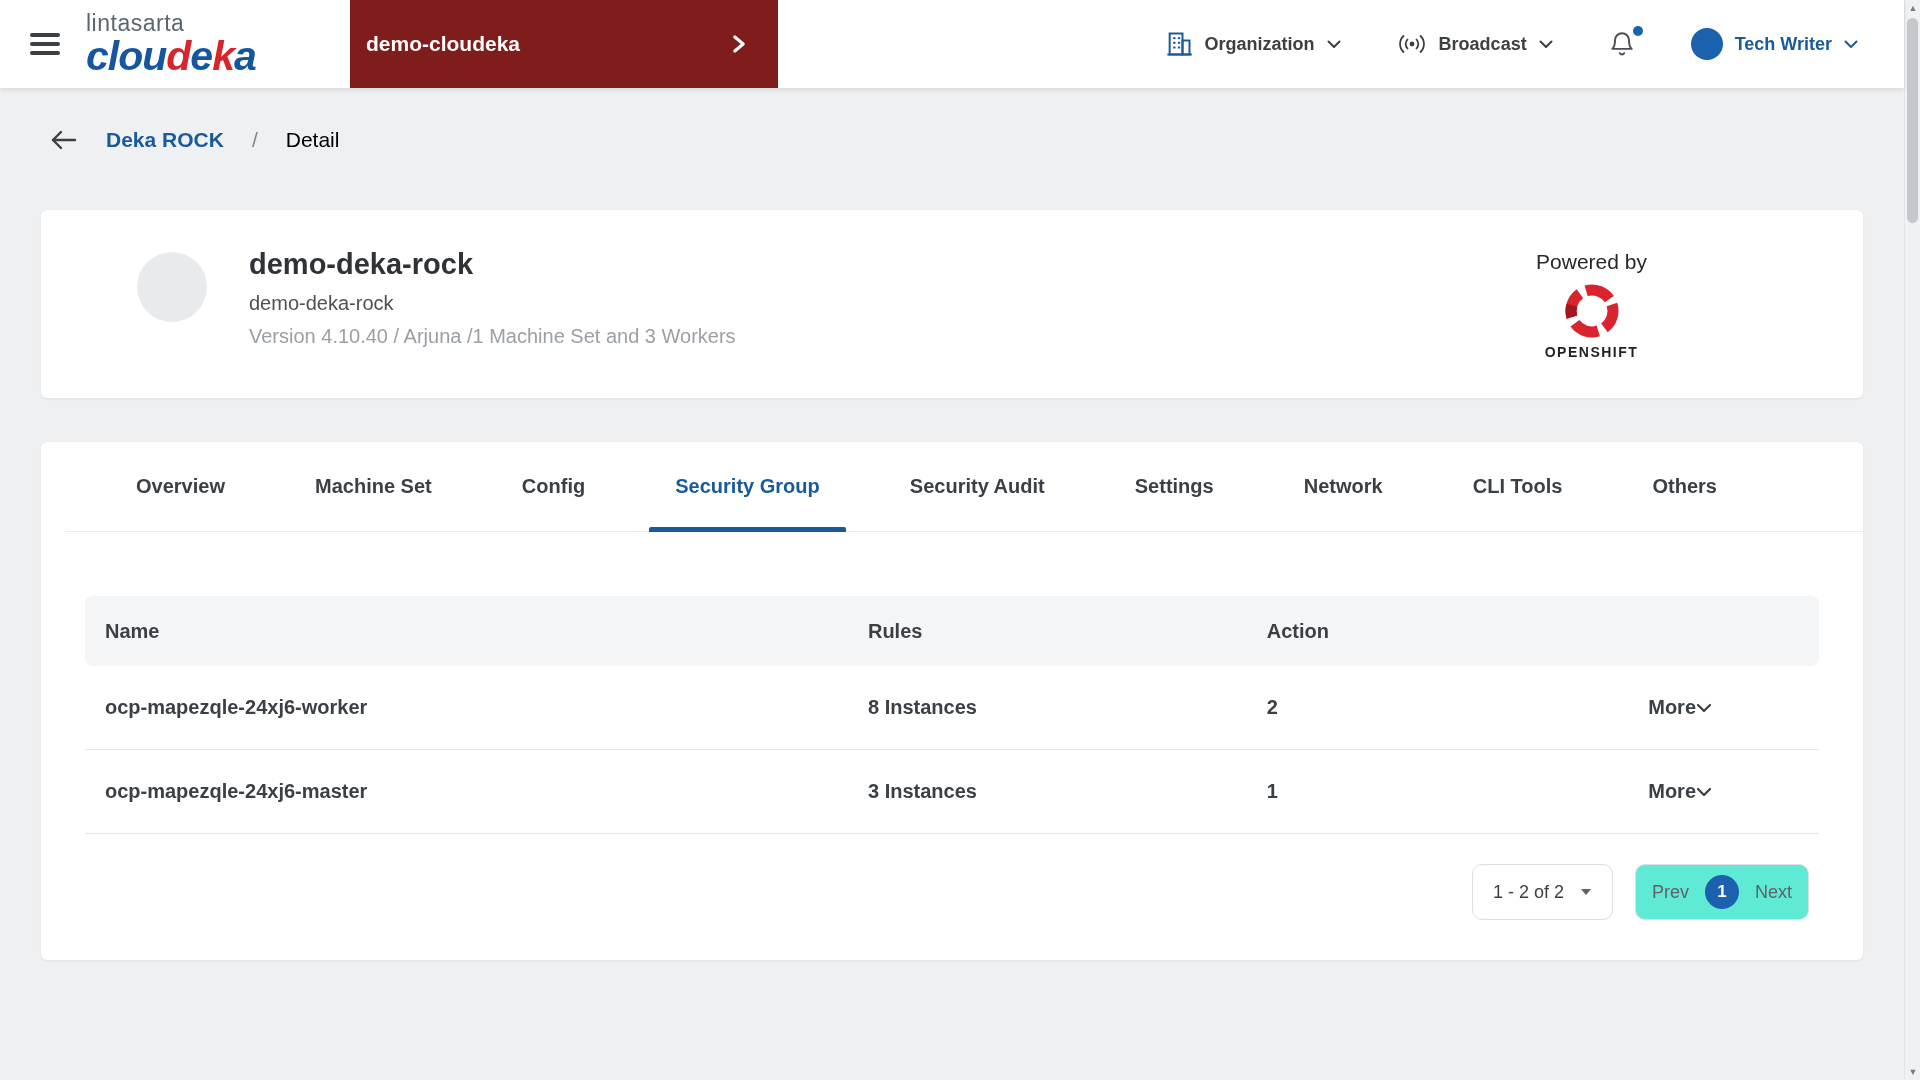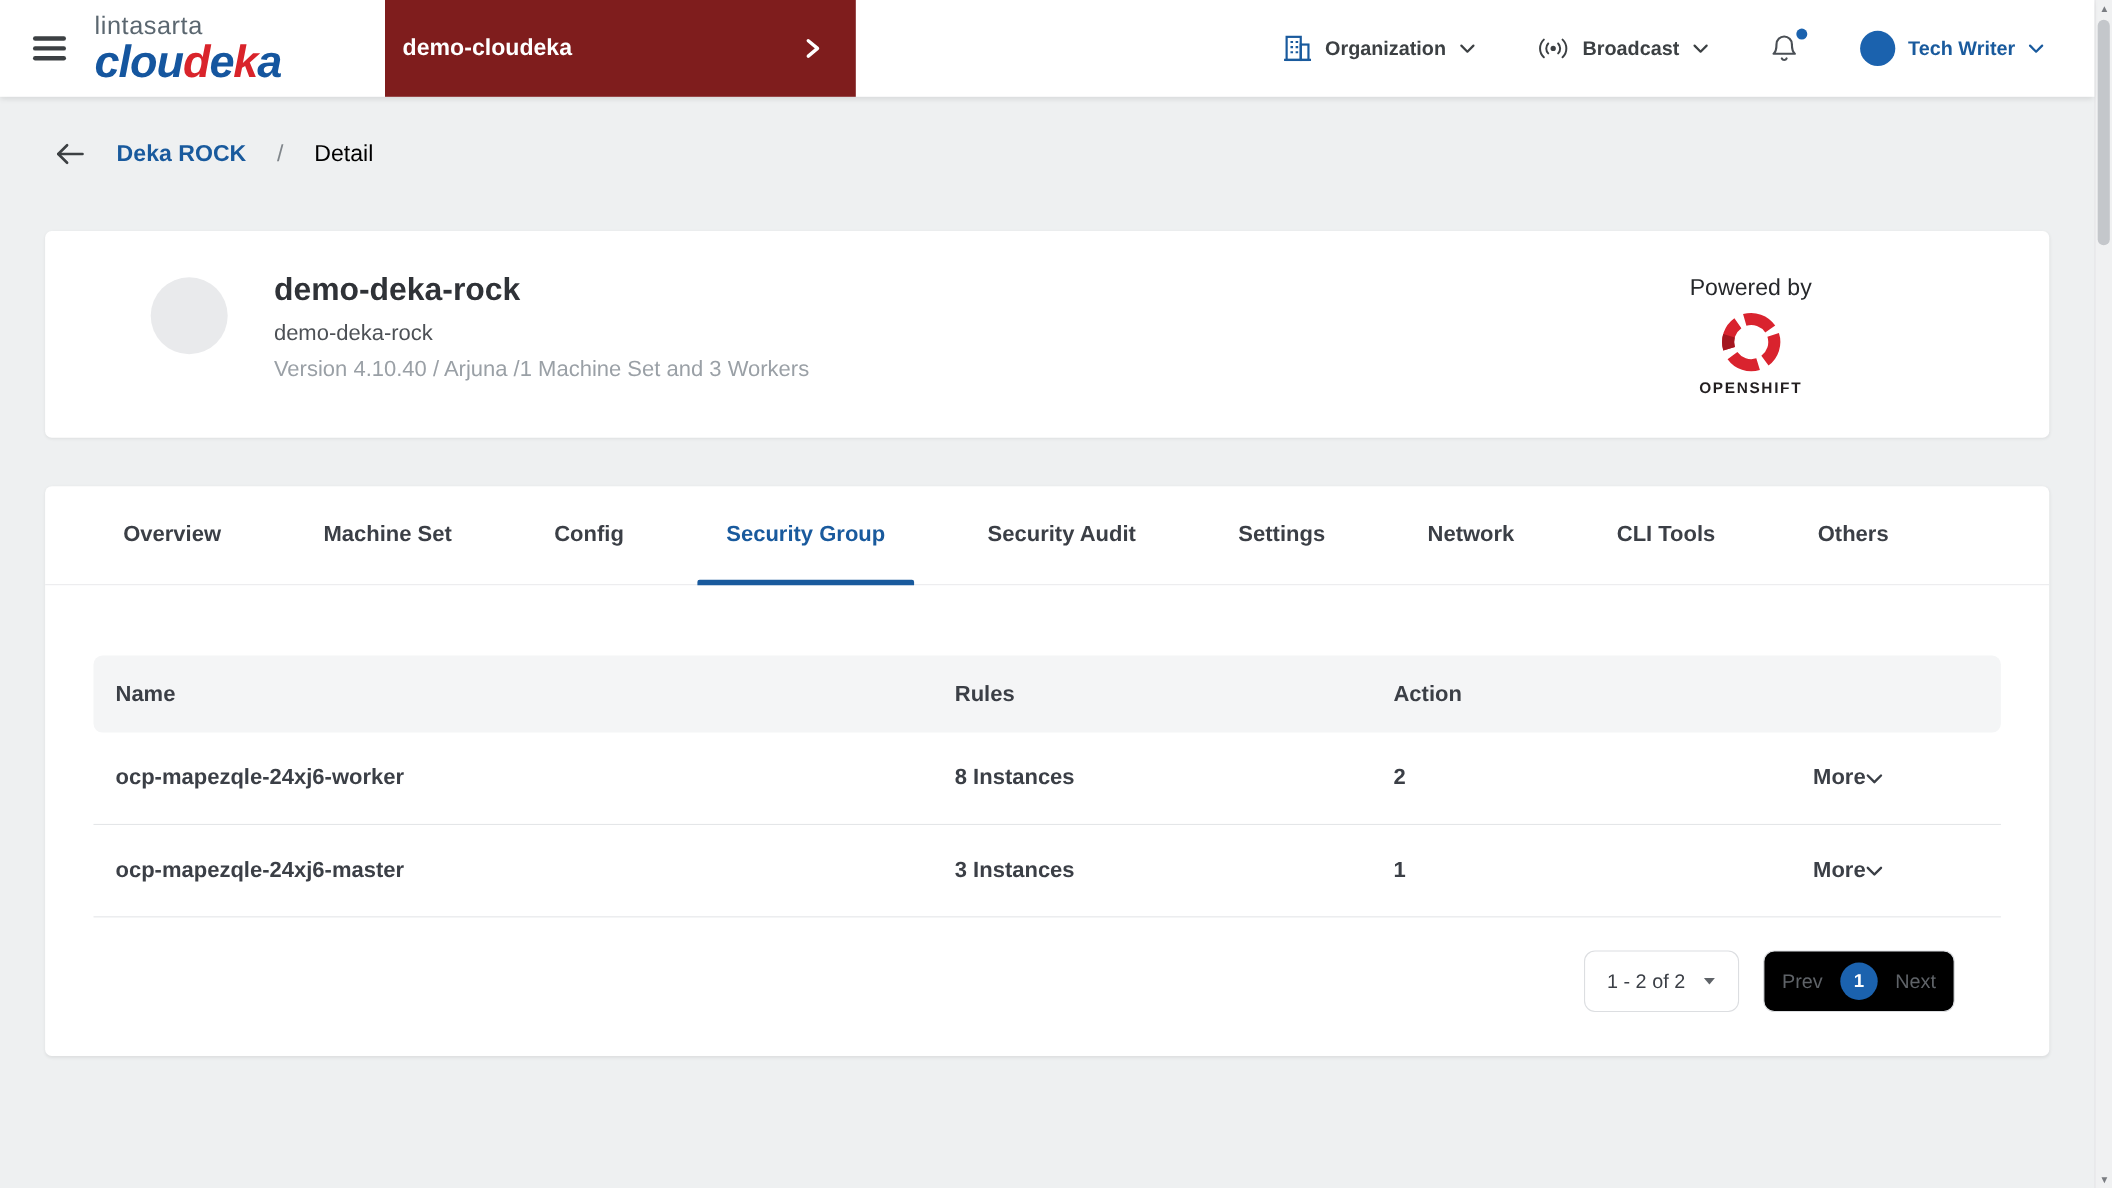--- a/index.html
+++ b/index.html
@@ -71,20 +71,21 @@
   .powered .powered-label { font-size:21px; color:#26282b; }
   .powered .os-logo { margin-top:6px; }
   .powered .os-wordmark { font-size:14px; font-weight:bold; letter-spacing:1.5px; color:#231f20; margin-top:2px; }
 
   
   .tabs-card { top:442px; height:518px; }
   .tabs {
     display:flex; height:90px; align-items:stretch;
     justify-content:space-between; padding:0 120px 0 45px;
     border-bottom:1px solid #ececee;
+    margin-left:24px;
   }
   .tab {
     display:flex; align-items:center; padding:0 26px;
     font-size:20px; font-weight:bold; color:#3b3f46;
     position:relative; cursor:pointer; white-space:nowrap;
   }
   .tab.active { color:#195a9d; }
   .tab.active::after {
     content:""; position:absolute; left:0; right:0; bottom:-1px;
     height:5px; background:#195a9d; border-radius:2px 2px 0 0;
@@ -100,28 +101,28 @@
   .thead {
     background:#f4f5f6; border-radius:8px; height:70px;
     font-size:20px; font-weight:bold; color:#3b3f46;
   }
   .cell { padding-left:20px; }
   .trow { height:84px; border-bottom:1px solid #e4e6e8; font-size:20px; }
   .trow .name, .trow .applied, .trow .rules { font-weight:bold; color:#3b3f46; }
   .more-btn { display:inline-flex; align-items:center; font-weight:bold; color:#3b3f46; cursor:pointer; }
 
   
-  .pagination { display:flex; justify-content:flex-end; align-items:center; gap:22px; margin:30px 86px 0 0; }
+  .pagination { display:flex; justify-content:flex-end; align-items:center; gap:22px; margin:30px 54px 0 0; }
   .range-box {
     height:56px; border:1px solid #dcdee1; border-radius:10px; background:#fff;
     display:flex; align-items:center; gap:16px; padding:0 20px;
     font-size:18px; color:#3b3f46; cursor:pointer;
   }
   .pager-box {
-    height:56px; border:1px solid #dcdee1; border-radius:10px; background:#000000;
+    height:56px; border:1px solid #dcdee1; border-radius:10px; background:#5eead4;
     display:flex; align-items:center; gap:16px; padding:0 16px;
   }
   .pager-link { font-size:18px; color:#5f6368; cursor:pointer; }
   .page-num {
     width:34px; height:34px; border-radius:50%; background:#1b62ae; color:#ffffff;
     display:flex; align-items:center; justify-content:center;
     font-size:17px; font-weight:bold; cursor:pointer;
   }
 
   

